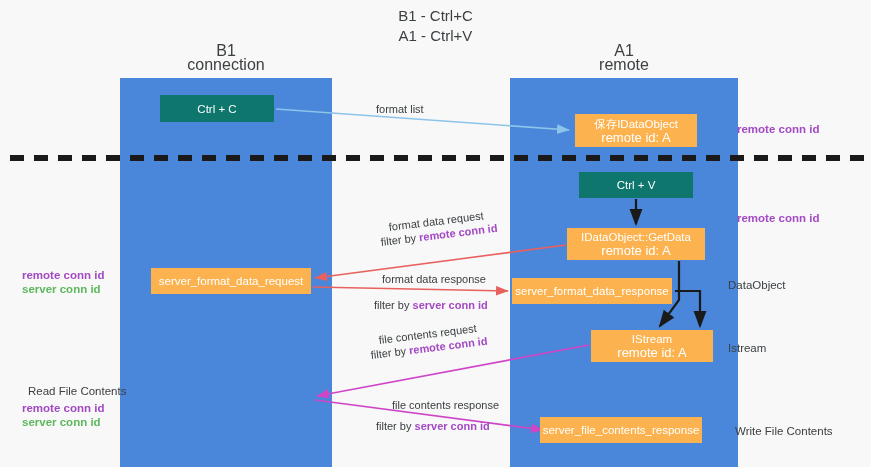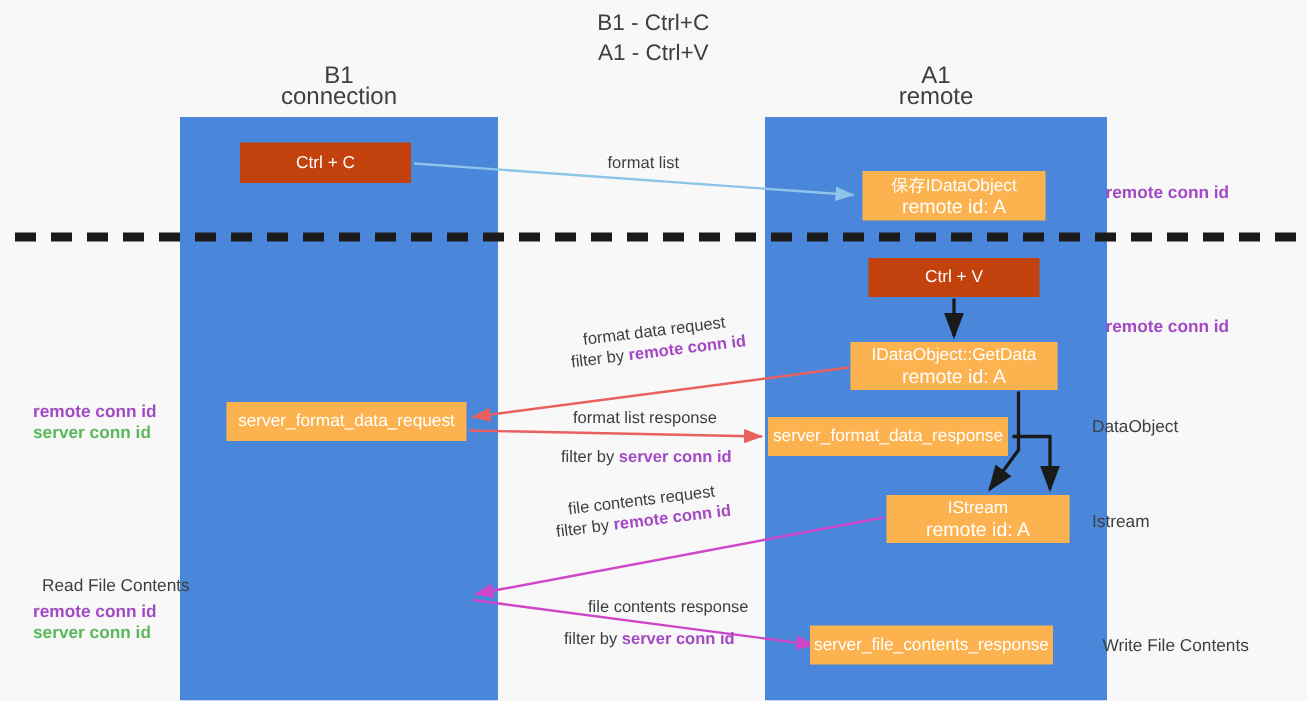--- a/index.html
+++ b/index.html
@@ -38,21 +38,21 @@
     background:repeating-linear-gradient(to right,#1a1a1a 0 14px,transparent 14px 24px);
   }
 
   
   .node{
     position:absolute;display:flex;flex-direction:column;
     align-items:center;justify-content:center;
     color:#ffffff;font-size:11.5px;line-height:14px;text-align:center;
     box-sizing:border-box;
   }
-  .node.green{background:#c2410c;}
+  .node.green{background:#0f766e;}
   .node.orange{background:#fcb34f;}
   .node .l2{font-size:13px;}
 
   #n-ctrlc{left:160px;top:95px;width:114px;height:27px;}
   #n-idataobject{left:575px;top:114px;width:122px;height:33px;}
   #n-ctrlv{left:579px;top:172px;width:114px;height:26px;}
   #n-getdata{left:567px;top:228px;width:138px;height:32px;justify-content:center;}
   #n-sfdreq{left:151px;top:268px;width:160px;height:26px;}
   #n-sfdresp{left:512px;top:278px;width:160px;height:26px;}
   #n-istream{left:591px;top:330px;width:122px;height:32px;}
@@ -76,21 +76,21 @@
   #sl-read{left:28px;top:384px;}
   #sl-left2{left:22px;top:401px;}
 
   
   .edge-label{
     position:absolute;font-size:11px;line-height:14px;color:#3c4043;
     white-space:nowrap;
   }
   .edge-label .hl{color:#a349c4;font-weight:bold;}
 
-  #el-formatlist{left:405px;top:102px;}
+  #el-formatlist{left:376px;top:102px;}
   #el-fdreq{left:388px;top:220px;transform:rotate(-7deg);transform-origin:left top;}
   #el-fdreq2{left:380px;top:235px;transform:rotate(-7deg);transform-origin:left top;}
   #el-fdresp{left:382px;top:272px;}
   #el-fdresp2{left:374px;top:298px;}
   #el-fcreq{left:378px;top:333px;transform:rotate(-7deg);transform-origin:left top;}
   #el-fcreq2{left:370px;top:348px;transform:rotate(-7deg);transform-origin:left top;}
   #el-fcresp{left:392px;top:398px;}
   #el-fcresp2{left:376px;top:419px;}
 
   svg#wires{position:absolute;left:0;top:0;width:871px;height:467px;overflow:visible;}
@@ -204,21 +204,21 @@
     <div class="greenlab">server conn id</div>
   </div>
 
   <div class="edge-label" id="el-formatlist">format list</div>
 
   <div class="edge-label" id="el-fdreq">format data request</div>
   <div class="edge-label" id="el-fdreq2">
     <span>filter by </span><span class="hl">remote conn id</span>
   </div>
 
-  <div class="edge-label" id="el-fdresp">format list response</div>
+  <div class="edge-label" id="el-fdresp">format data response</div>
   <div class="edge-label" id="el-fdresp2">
     <span>filter by </span><span class="hl">server conn id</span>
   </div>
 
   <div class="edge-label" id="el-fcreq">file contents request</div>
   <div class="edge-label" id="el-fcreq2">
     <span>filter by </span><span class="hl">remote conn id</span>
   </div>
 
   <div class="edge-label" id="el-fcresp">file contents response</div>

